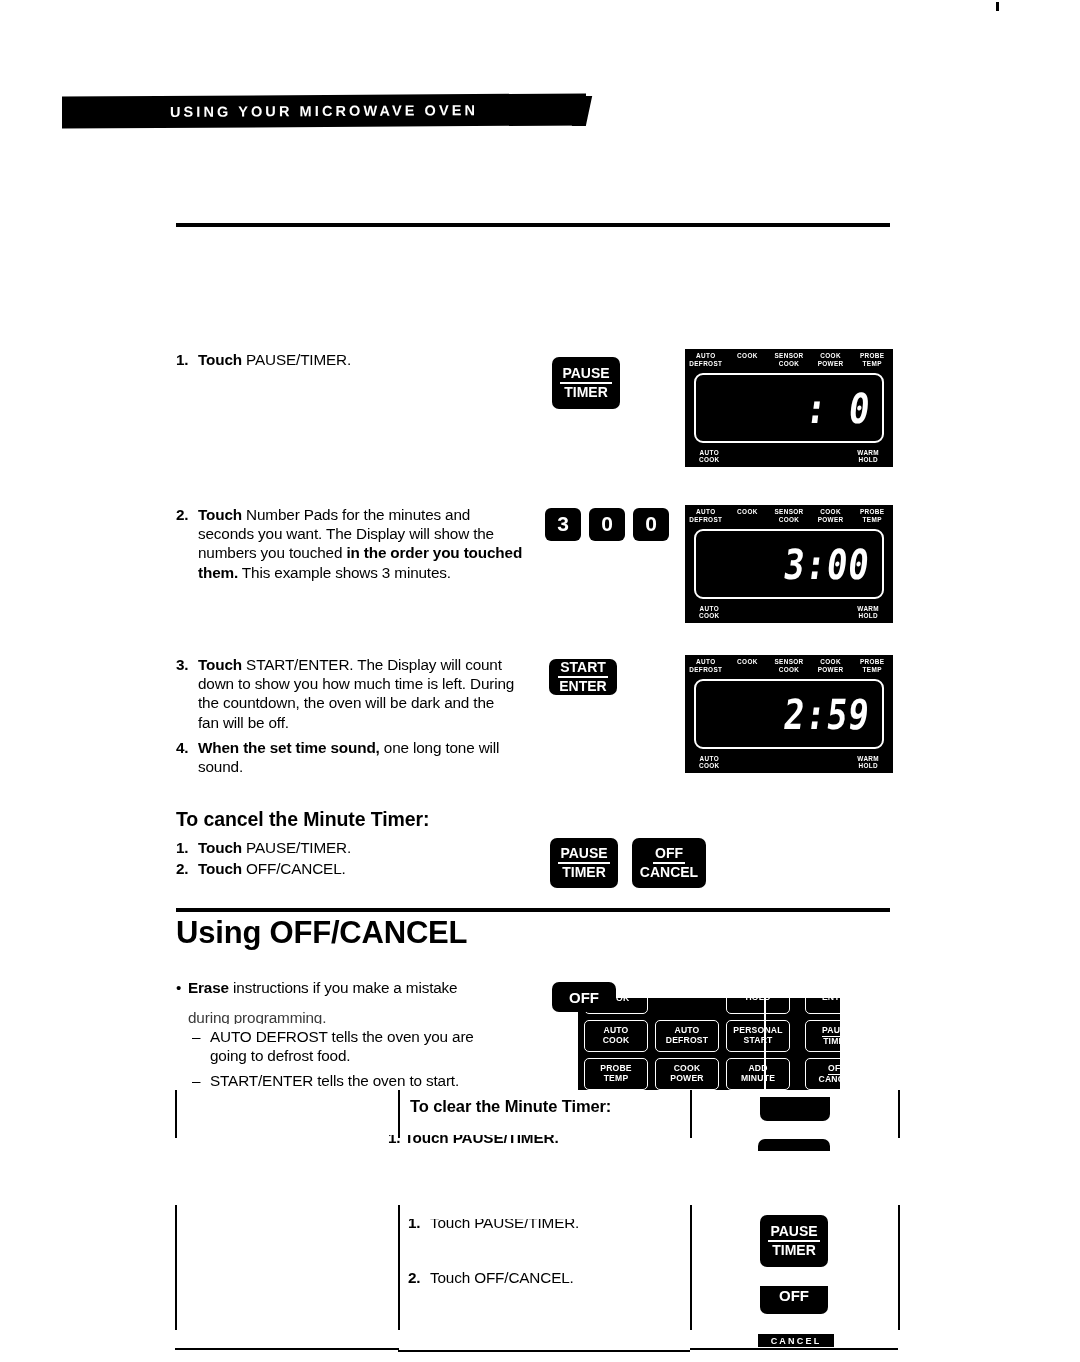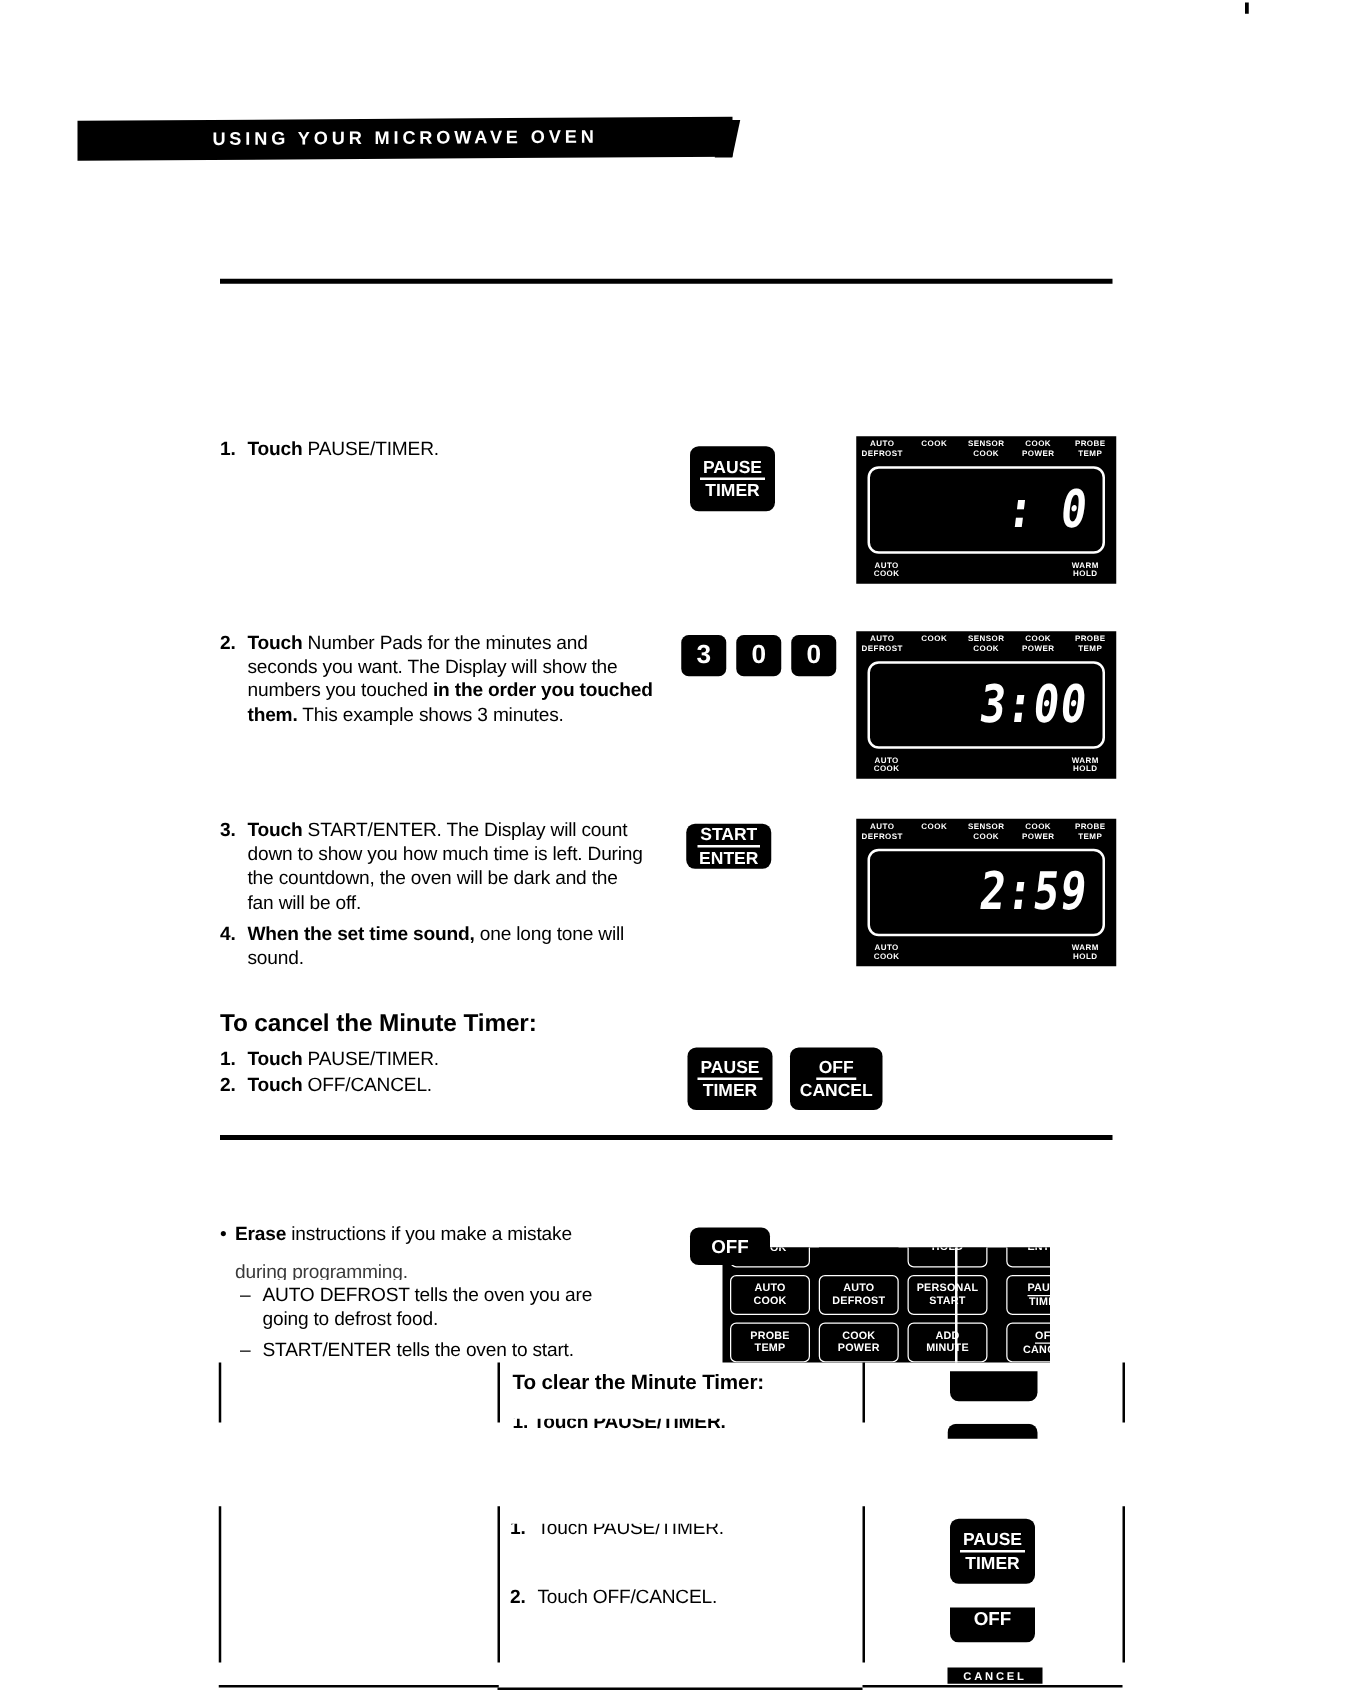--- a/index.html
+++ b/index.html
@@ -302,20 +302,21 @@
   <div class="key split" style="left:550px;top:838px;width:68px;height:50px;font-size:14px;">
     <span class="kl">PAUSE</span>
     <span class="kl">TIMER</span>
   </div>
   <div class="key split" style="left:632px;top:838px;width:74px;height:50px;font-size:14px;">
     <span class="kl">OFF</span>
     <span class="kl">CANCEL</span>
   </div>
 
   <div class="hrule" style="left:176px;top:908px;width:714px;height:4px;"></div>
+  <h1 class="sect" style="left:176px;top:917px;">Using OFF/CANCEL</h1>
 
 
   <div class="bullet" style="left:176px;top:978px;width:350px;">
     <span class="dot">•</span>
     <span class="btxt"><b>Erase</b><span> instructions if you make a mistake</span></span>
   </div>
 
   <div class="clip" style="left:176px;top:1000px;width:300px;height:13px;">
     <span class="ghost" style="left:12px;top:-3px;color:#3a3a3a;">during programming.</span>
   </div>
@@ -394,21 +395,21 @@
     <span>OFF</span>
   </div>
 
   <div class="vrule" style="left:175px;top:1090px;height:48px;"></div>
   <div class="vrule" style="left:398px;top:1090px;height:48px;"></div>
   <div class="vrule" style="left:690px;top:1090px;height:48px;"></div>
   <div class="vrule" style="left:898px;top:1090px;height:48px;"></div>
 
   <h2 class="sub" style="left:410px;top:1098px;font-size:16.5px;text-align:right;">To clear the Minute Timer:</h2>
 
-  <div class="clip" style="left:410px;top:1124px;width:250px;height:12px;">
+  <div class="clip" style="left:388px;top:1124px;width:250px;height:12px;">
     <span class="ghost" style="left:0;top:-7px;font-weight:bold;">1. Touch PAUSE/TIMER.</span>
   </div>
 
   <div class="clip" style="left:760px;top:1086px;width:72px;height:26px;">
     <div style="position:absolute;left:0;top:-16px;width:70px;height:40px;background:#000;border-radius:7px;"></div>
   </div>
   <div class="clip" style="left:758px;top:1128px;width:76px;height:12px;">
     <div style="position:absolute;left:0;top:0;width:72px;height:26px;background:#000;border-radius:7px;"></div>
   </div>
 

